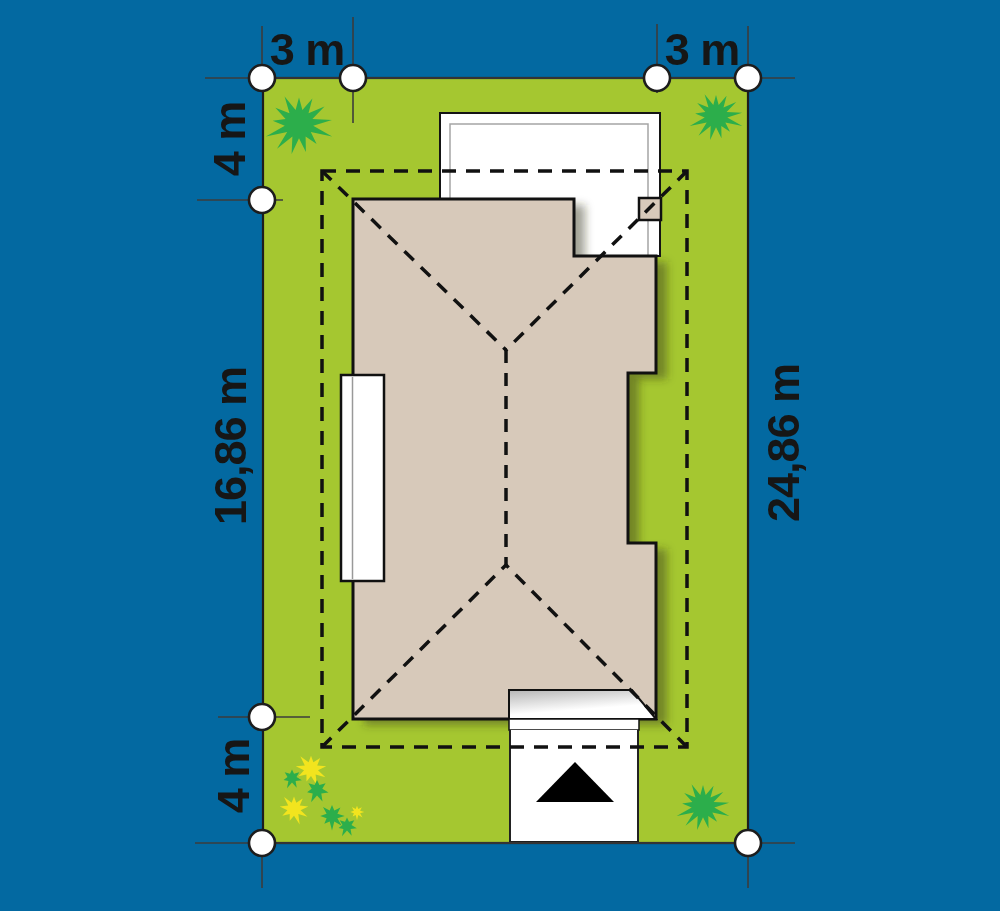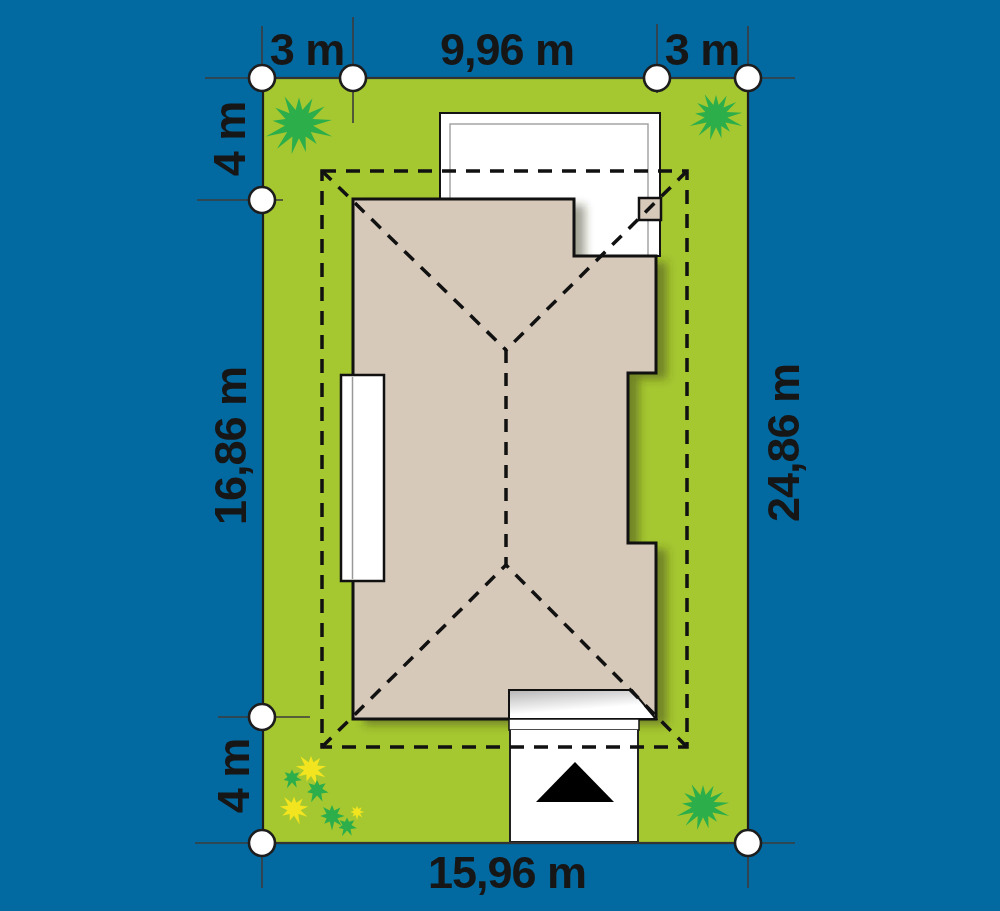--- a/index.html
+++ b/index.html
@@ -97,23 +97,21 @@
       <circle cx="657" cy="78" r="13"></circle>
       <circle cx="748" cy="78" r="13"></circle>
       <circle cx="262" cy="200" r="13"></circle>
       <circle cx="262" cy="717" r="13"></circle>
       <circle cx="262" cy="843" r="13"></circle>
       <circle cx="748" cy="843" r="13"></circle>
     </g>
   </svg>
 
   <div class="lbl lbl-top1">3 m</div>
-  <div class="lbl lbl-top2">9,96 m</div>
   <div class="lbl lbl-top3">3 m</div>
 
   <div class="lbl rot lbl-left-4m-top">4 m</div>
   <div class="lbl rot lbl-left-1686">16,86 m</div>
   <div class="lbl rot lbl-left-4m-bot">4 m</div>
 
   <div class="lbl rot lbl-right-2486">24,86 m</div>
 
-  <div class="lbl lbl-bottom">15,96 m</div>
 </div>
 
 </body></html>

